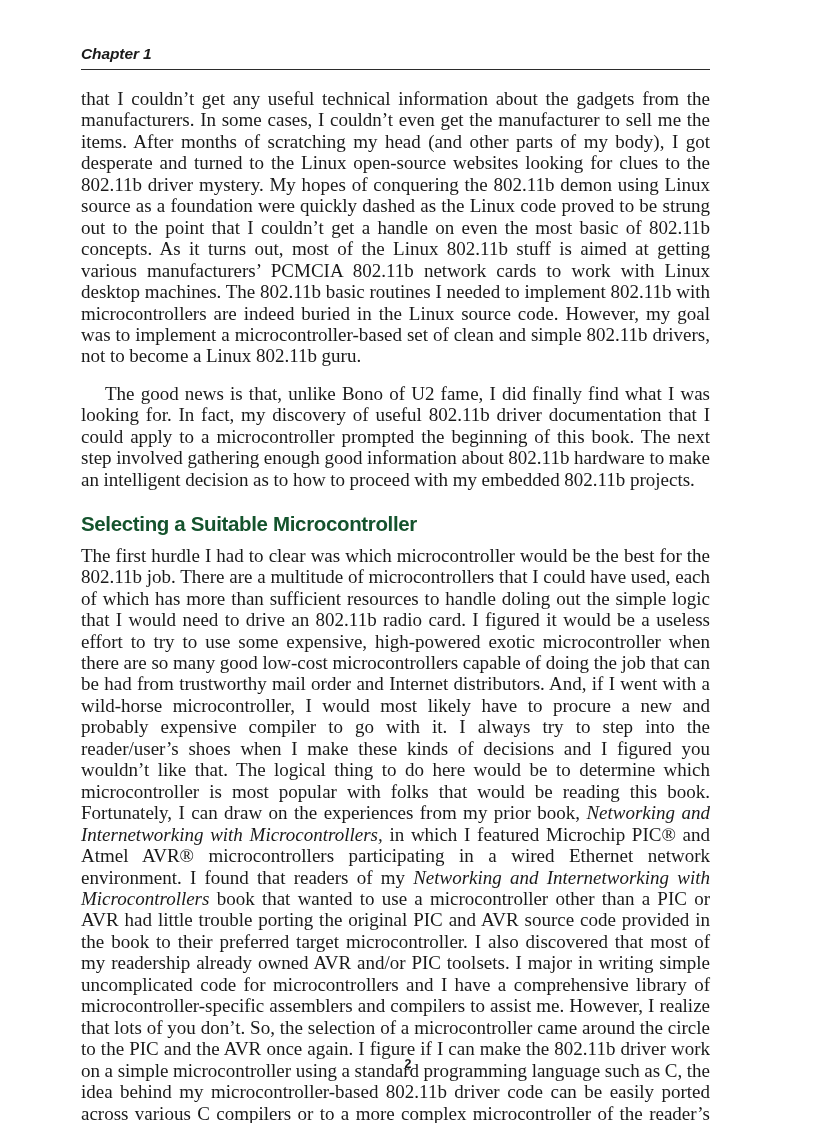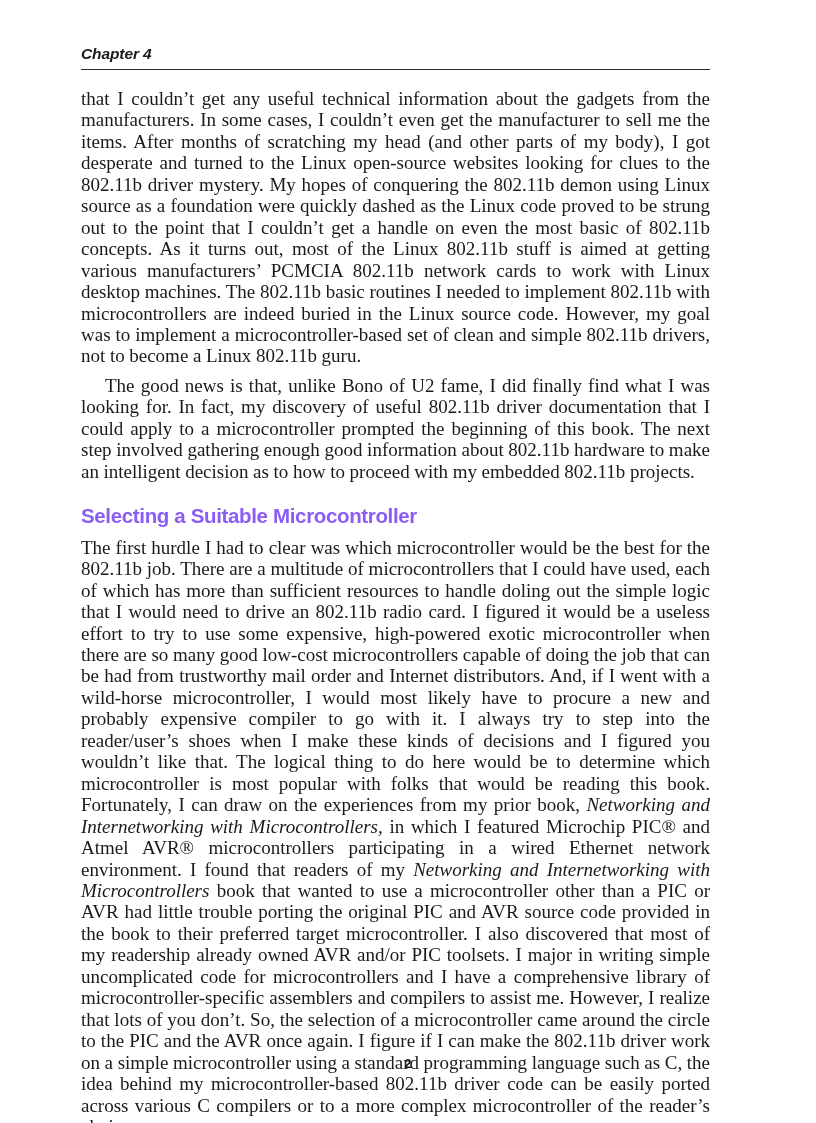--- a/index.html
+++ b/index.html
@@ -64,38 +64,38 @@
     text-justify: inter-word;
     -webkit-hyphens: none;
     hyphens: none;
     color: #1a1a1a;
     word-spacing: -0.15px;
   }
   p.body.indent {
     text-indent: 24px;
   }
   p.body + p.body {
-    margin-top: 8px;
+    margin-top: 16px;
   }
 
   i, .ital {
     font-style: italic;
   }
 
   
   h2.section-heading {
     margin: 0;
     padding-top: 22px;
     padding-bottom: 9px;
     font-family: "Liberation Sans", "DejaVu Sans", sans-serif;
     font-weight: bold;
     font-size: 20.5px;
     line-height: 1.15;
     letter-spacing: -0.35px;
-    color: #8b5cf6;
+    color: #14532d;
   }
 
   
   .folio {
     position: absolute;
     left: 0;
     top: 1057px;
     width: 816px;
     text-align: center;
     font-family: "Liberation Sans", "DejaVu Sans", sans-serif;
@@ -103,21 +103,21 @@
     font-size: 12.5px;
     color: #1a1a1a;
   }
 </style>
 </head>
 <body>
 
 <div class="page">
 
   <div class="header">
-    <div class="header-title">Chapter 4</div>
+    <div class="header-title">Chapter 1</div>
     <div class="header-rule"></div>
   </div>
 
   <div class="content">
 
     <p class="body">that I couldn’t get any useful technical information about the gadgets from the manufacturers. In some cases, I couldn’t even get the manufacturer to sell me the items. After months of scratching my head (and other parts of my body), I got desperate and turned to the Linux open-source websites looking for clues to the 802.11b driver mystery. My hopes of conquering the 802.11b demon using Linux source as a foundation were quickly dashed as the Linux code proved to be strung out to the point that I couldn’t get a handle on even the most basic of 802.11b concepts. As it turns out, most of the Linux 802.11b stuff is aimed at getting various manufacturers’ PCMCIA 802.11b network cards to work with Linux desktop machines. The 802.11b basic routines I needed to implement 802.11b with microcontrollers are indeed buried in the Linux source code. However, my goal was to implement a microcontroller-based set of clean and simple 802.11b drivers, not to become a Linux 802.11b guru.</p>
 
     <p class="body indent">The good news is that, unlike Bono of U2 fame, I did finally find what I was looking for. In fact, my discovery of useful 802.11b driver documentation that I could apply to a microcontroller prompted the beginning of this book. The next step involved gathering enough good information about 802.11b hardware to make an intelligent decision as to how to proceed with my embedded 802.11b projects.</p>
 
     <h2 class="section-heading">Selecting a Suitable Microcontroller</h2>

